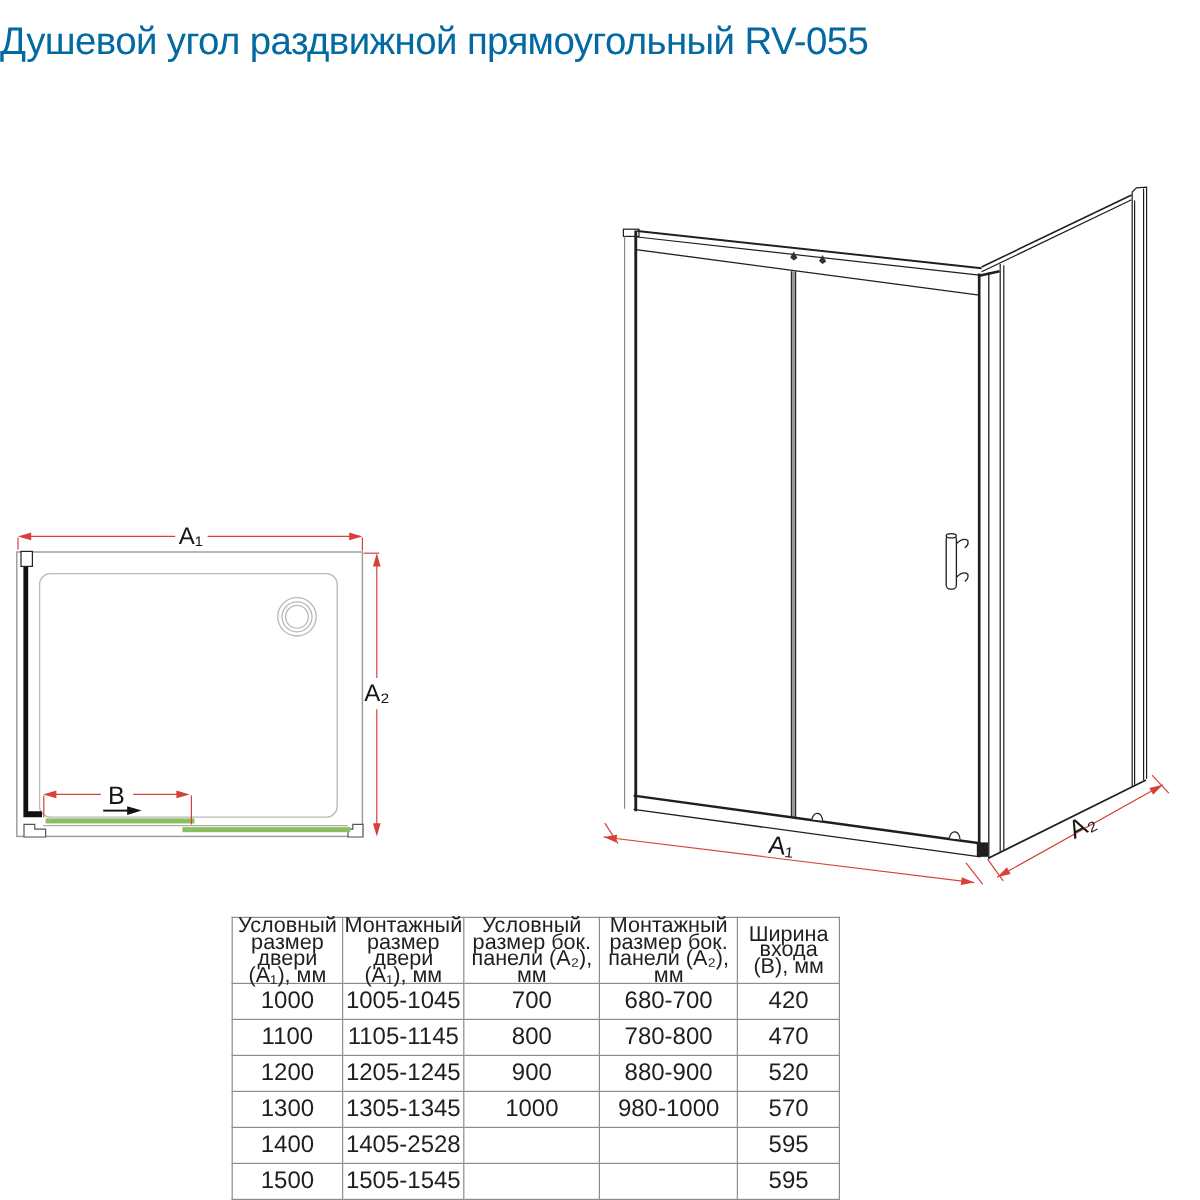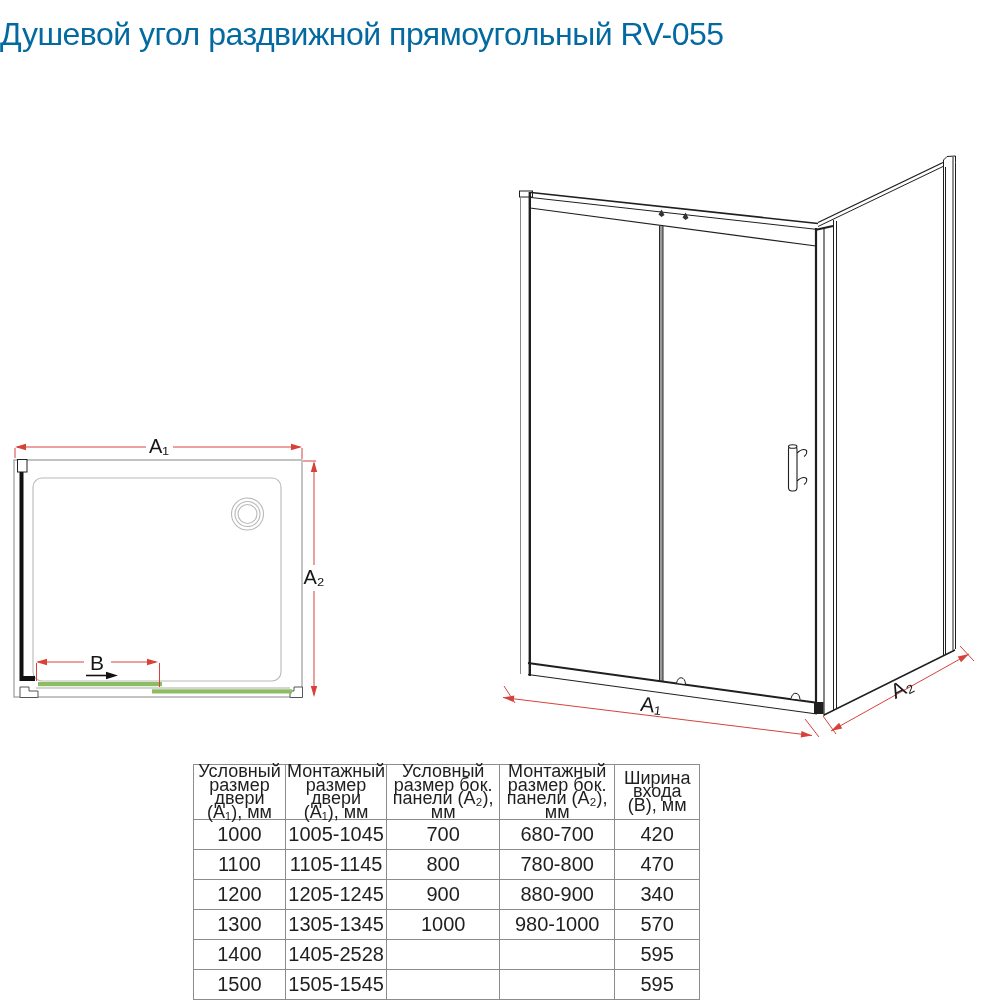--- a/index.html
+++ b/index.html
@@ -200,21 +200,21 @@
         <td>1105-1145</td>
         <td>800</td>
         <td>780-800</td>
         <td>470</td>
       </tr>
       <tr>
         <td>1200</td>
         <td>1205-1245</td>
         <td>900</td>
         <td>880-900</td>
-        <td>340</td>
+        <td>520</td>
       </tr>
       <tr>
         <td>1300</td>
         <td>1305-1345</td>
         <td>1000</td>
         <td>980-1000</td>
         <td>570</td>
       </tr>
       <tr>
         <td>1400</td>

